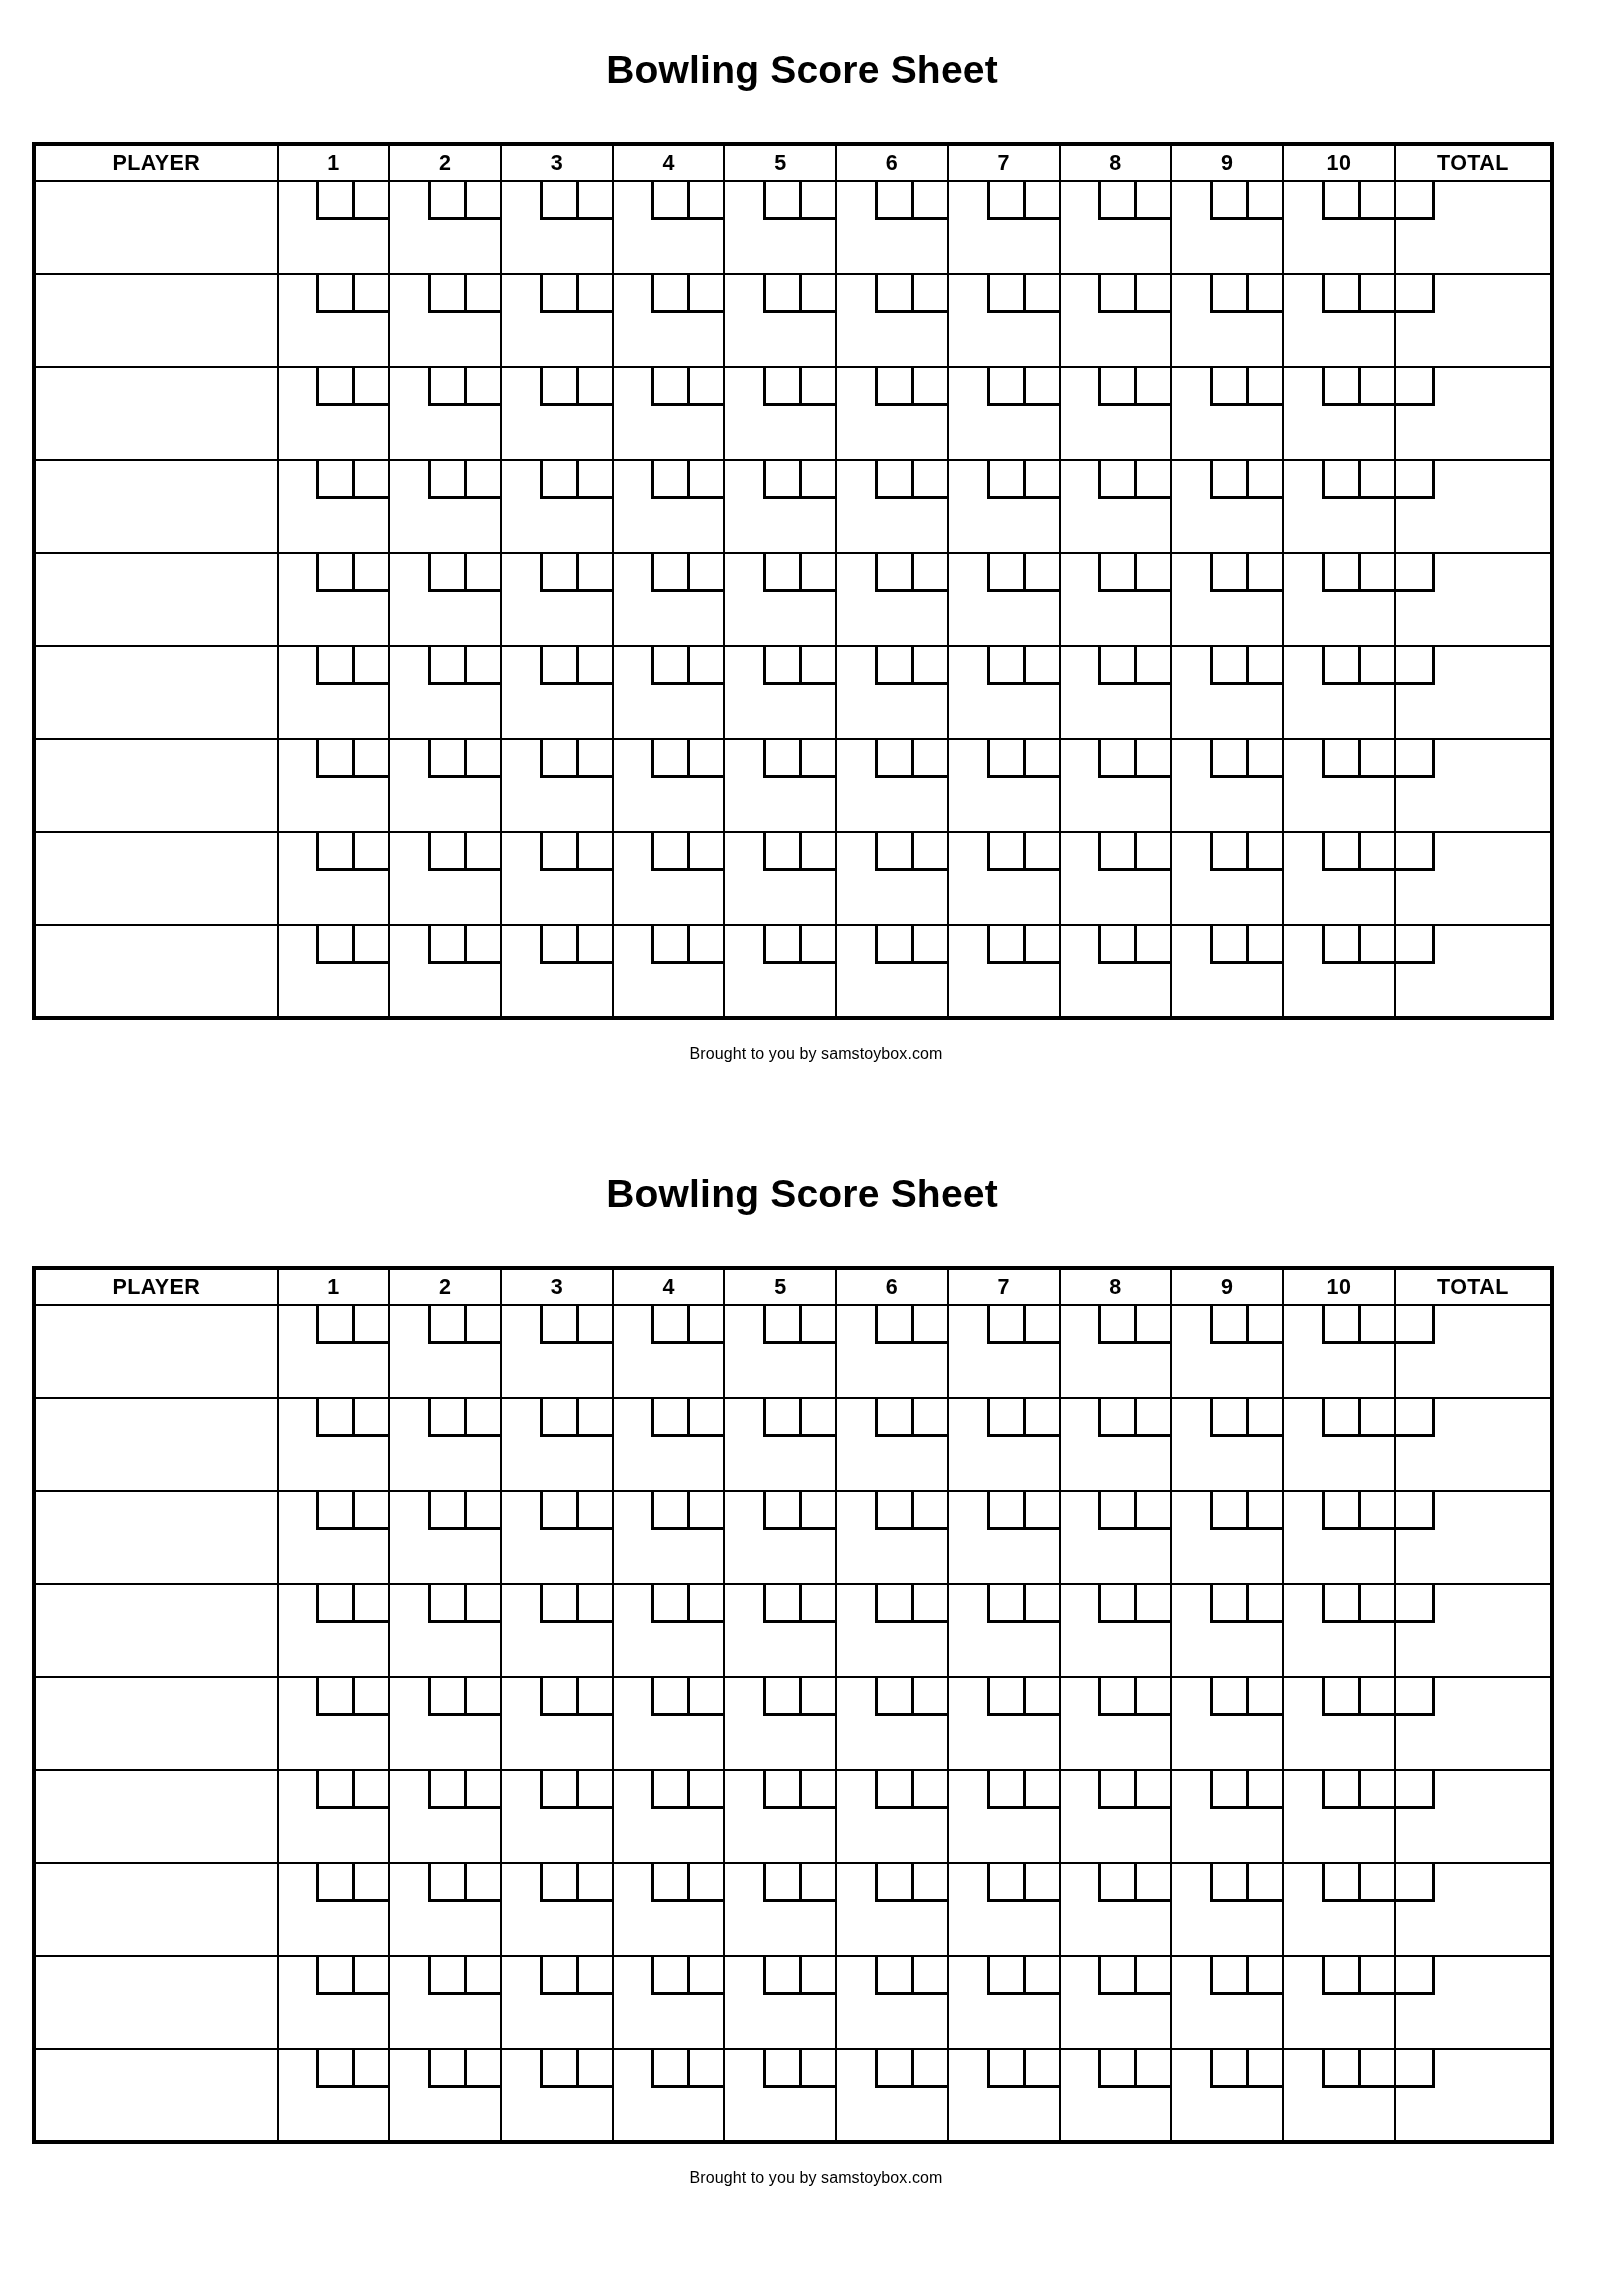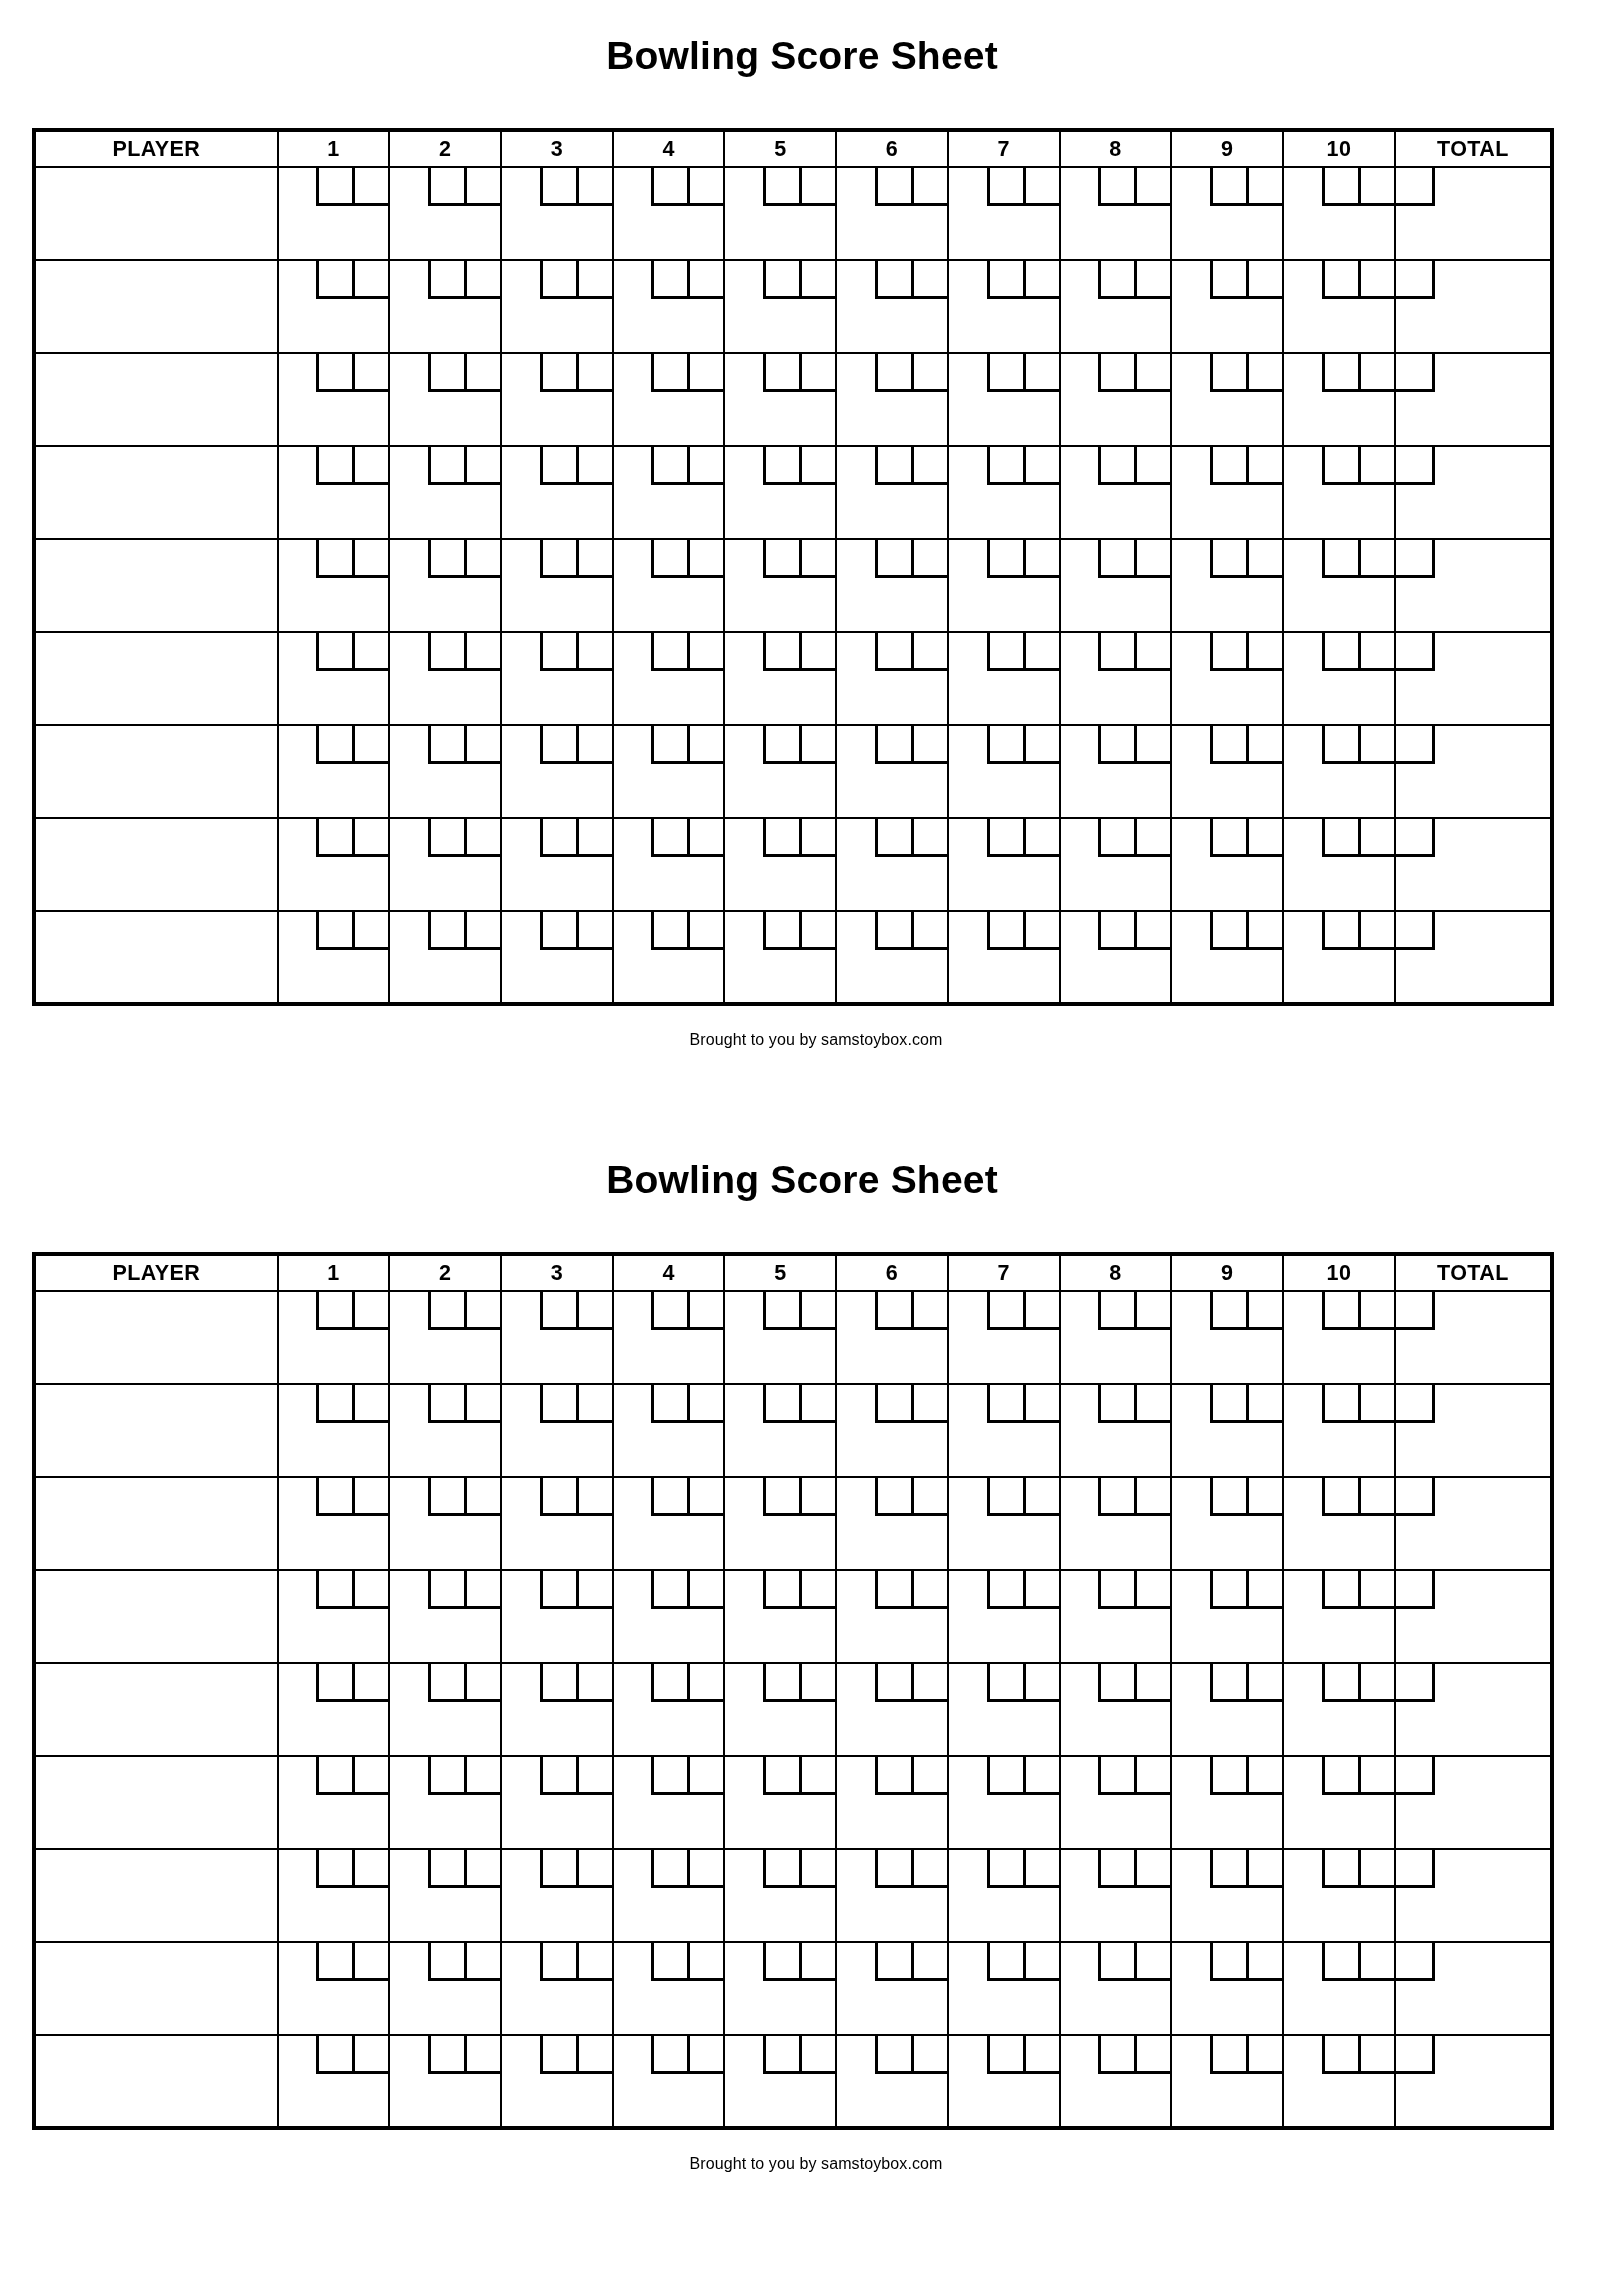--- a/index.html
+++ b/index.html
@@ -25,21 +25,21 @@
   .sheet-1 { top: 0px; }
   .sheet-2 { top: 1124px; }
 
   .sheet-title {
     text-align: center;
     font-size: 39px;
     font-weight: bold;
     letter-spacing: 0.2px;
     line-height: 1;
     padding-top: 36px;
-    margin: 0 auto;
+    margin: 14px auto;
     width: 1604px;
   }
 
   .table-wrap {
     position: relative;
     margin: 0 auto;
     width: 1268px;
     margin-left: 32px;
     margin-top: 53px;
   }

